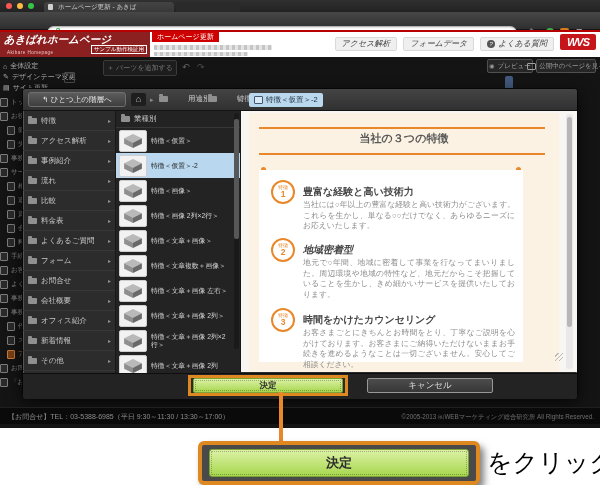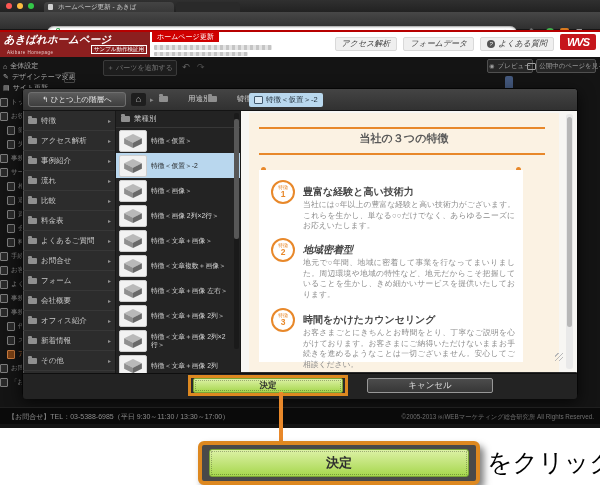--- a/index.html
+++ b/index.html
@@ -360,26 +360,26 @@
             <span>料金表</span>
             <span class="arr">▸</span>
           </div>
         <div class="crow">
             <span class="folder"></span>
             <span>よくあるご質問</span>
             <span class="arr">▸</span>
           </div>
         <div class="crow">
             <span class="folder"></span>
+            <span>フォーム</span>
+            <span class="arr">▸</span>
+          </div>
+        <div class="crow">
+            <span class="folder"></span>
             <span>お問合せ</span>
-            <span class="arr">▸</span>
-          </div>
-        <div class="crow">
-            <span class="folder"></span>
-            <span>フォーム</span>
             <span class="arr">▸</span>
           </div>
         <div class="crow">
             <span class="folder"></span>
             <span>会社概要</span>
             <span class="arr">▸</span>
           </div>
         <div class="crow">
             <span class="folder"></span>
             <span>オフィス紹介</span>

